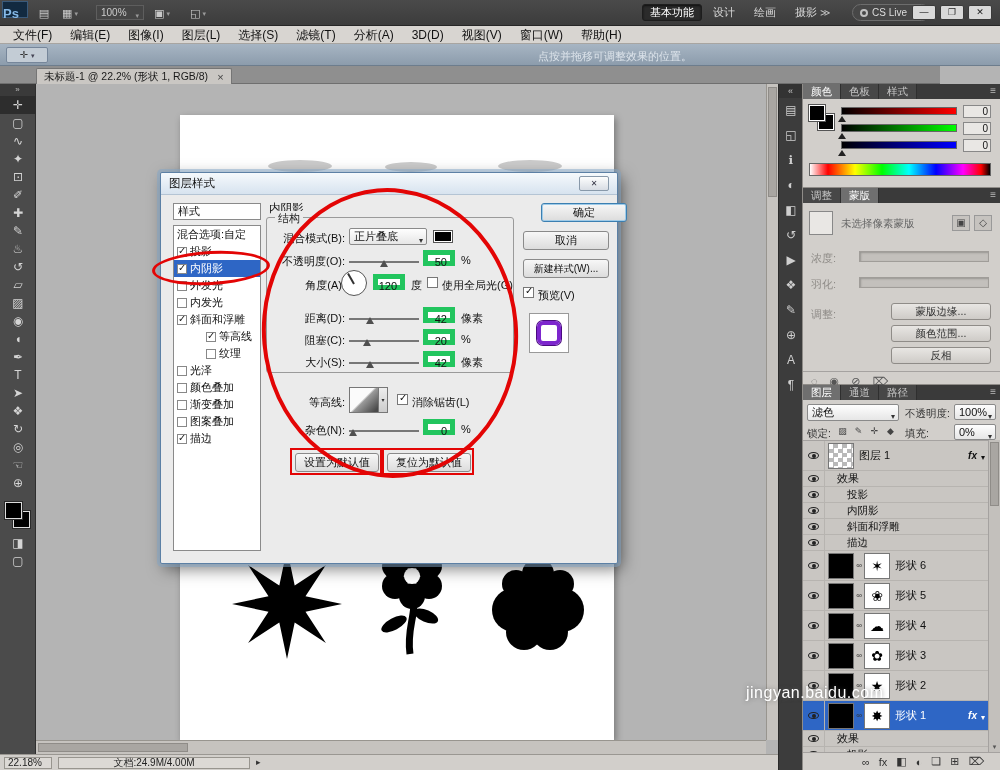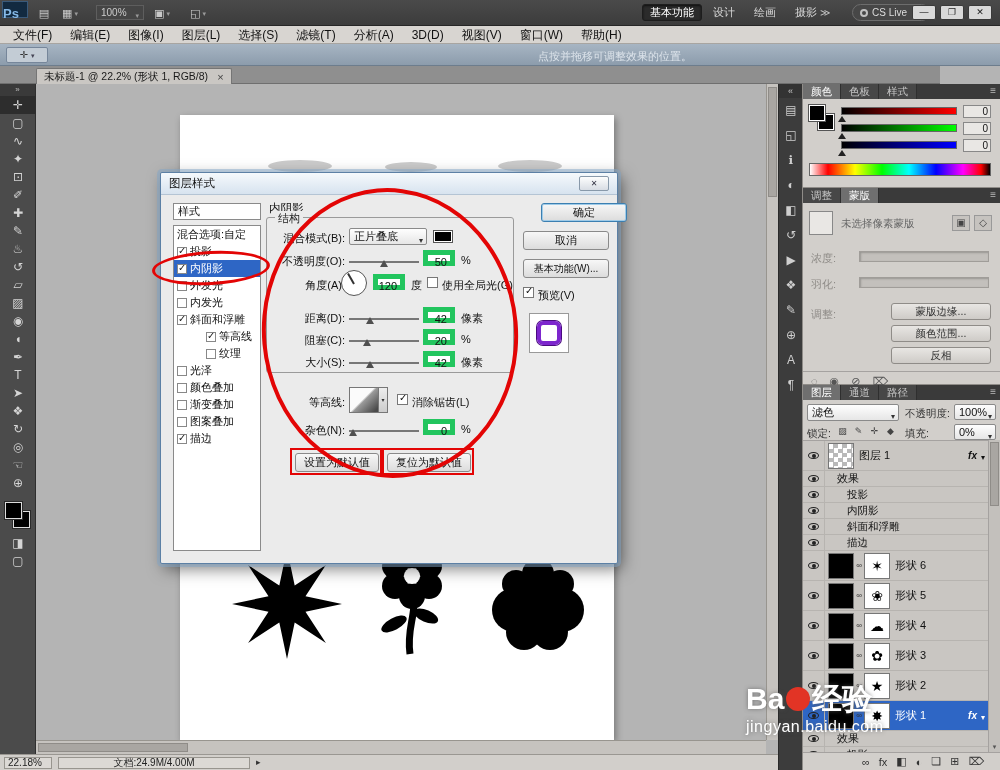--- a/index.html
+++ b/index.html
@@ -429,21 +429,21 @@
         <span class="sth" style="left:0px"></span>
       </div>
     <div class="vbox" style="left:262px;top:246px">0</div>
     <span class="unit" style="left:300px;top:250px">%</span>
 
     <div class="wbtn" style="left:134px;top:280px;width:84px">设置为默认值</div>
     <div class="wbtn" style="left:226px;top:280px;width:84px">复位为默认值</div>
 
     <div class="wbtn focusbtn" style="left:380px;top:30px;width:86px">确定</div>
     <div class="wbtn" style="left:362px;top:58px;width:86px">取消</div>
-    <div class="wbtn" style="left:362px;top:86px;width:86px;font-size:10px">基本功能(W)...</div>
+    <div class="wbtn" style="left:362px;top:86px;width:86px;font-size:10px">新建样式(W)...</div>
     <span class="ckb on" style="left:362px;top:114px"></span>
     <span class="clab" style="left:377px;top:115px">预览(V)</span>
     <div class="pvthumb" style="left:368px;top:140px">
       <span class="pvinner"></span>
     </div>
   </div>
 
   <div class="red-ellipse" style="left:152px;top:251px;width:118px;height:34px;transform:rotate(-3deg)"></div>
   <div class="red-ellipse big" style="left:262px;top:188px;width:256px;height:290px;transform:rotate(-5deg)"></div>
   <div class="red-rect" style="left:290px;top:448px;width:92px;height:27px"></div>
@@ -709,21 +709,16 @@
           <span class="bic">◧</span>
           <span class="bic">◐</span>
           <span class="bic">❏</span>
           <span class="bic">⊞</span>
           <span class="bic">⌦</span>
         </div>
     </div>
   </div>
 
   <div class="watermark">
-    <div class="wm1">
-      <span>Ba</span>
-      <span class="wmdot"></span>
-      <span>经验</span>
-    </div>
     <div class="wm2">jingyan.baidu.com</div>
   </div>
 
 </div>
 
 </body></html>

